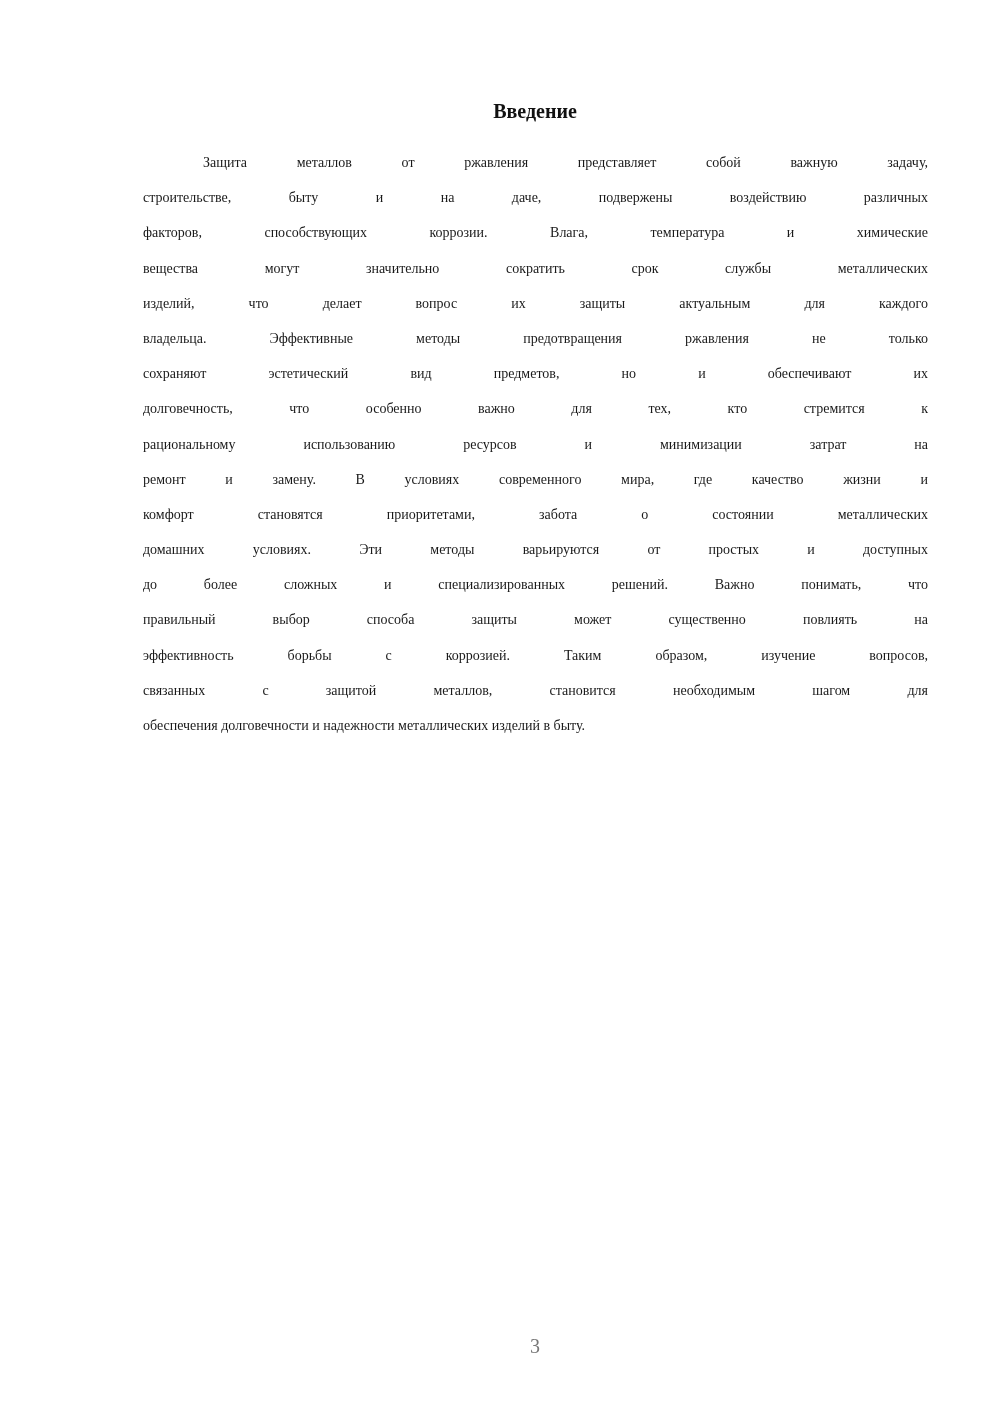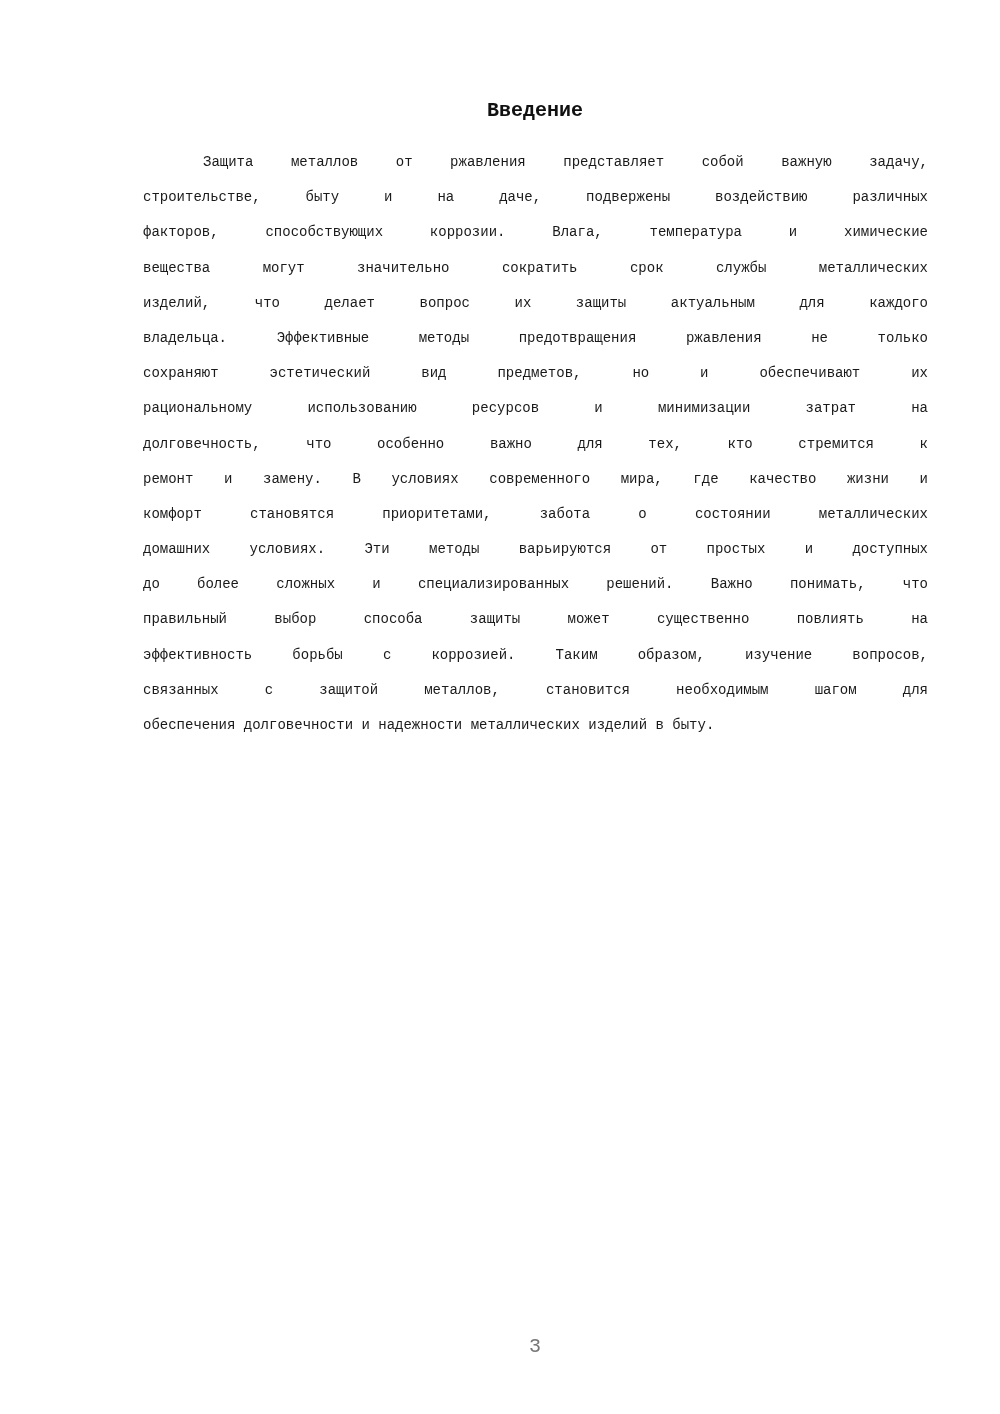--- a/index.html
+++ b/index.html
@@ -14,21 +14,20 @@
       overflow: hidden;
       font-family: "Liberation Serif", "DejaVu Serif", serif;
       color: #1a1a1a;
     }
     .page {
       position: absolute;
       left: 0; top: 0;
       width: 980px;
       height: 1414px;
       background: #ffffff;
-      font-family: Liberation Mono, monospace;
     }
     .heading {
       position: absolute;
       top: 99px;
       left: 0;
       width: 1070px;
       text-align: center;
       font-weight: bold;
       font-size: 20px;
       line-height: 24px;
@@ -72,22 +71,22 @@
   <div class="heading">Введение</div>
 
   <div class="body-text">
     <div class="line first">Защита металлов от ржавления представляет собой важную задачу,</div>
     <div class="line">строительстве, быту и на даче, подвержены воздействию различных</div>
     <div class="line">факторов, способствующих коррозии. Влага, температура и химические</div>
     <div class="line">вещества могут значительно сократить срок службы металлических</div>
     <div class="line">изделий, что делает вопрос их защиты актуальным для каждого</div>
     <div class="line">владельца. Эффективные методы предотвращения ржавления не только</div>
     <div class="line">сохраняют эстетический вид предметов, но и обеспечивают их</div>
+    <div class="line">долговечность, что особенно важно для тех, кто стремится к</div>
     <div class="line">рациональному использованию ресурсов и минимизации затрат на</div>
-    <div class="line">долговечность, что особенно важно для тех, кто стремится к</div>
     <div class="line">ремонт и замену. В условиях современного мира, где качество жизни и</div>
     <div class="line">комфорт становятся приоритетами, забота о состоянии металлических</div>
     <div class="line">домашних условиях. Эти методы варьируются от простых и доступных</div>
     <div class="line">до более сложных и специализированных решений. Важно понимать, что</div>
     <div class="line">правильный выбор способа защиты может существенно повлиять на</div>
     <div class="line">эффективность борьбы с коррозией. Таким образом, изучение вопросов,</div>
     <div class="line">связанных с защитой металлов, становится необходимым шагом для</div>
     <div class="line last">обеспечения долговечности и надежности металлических изделий в быту.</div>
   </div>
 

